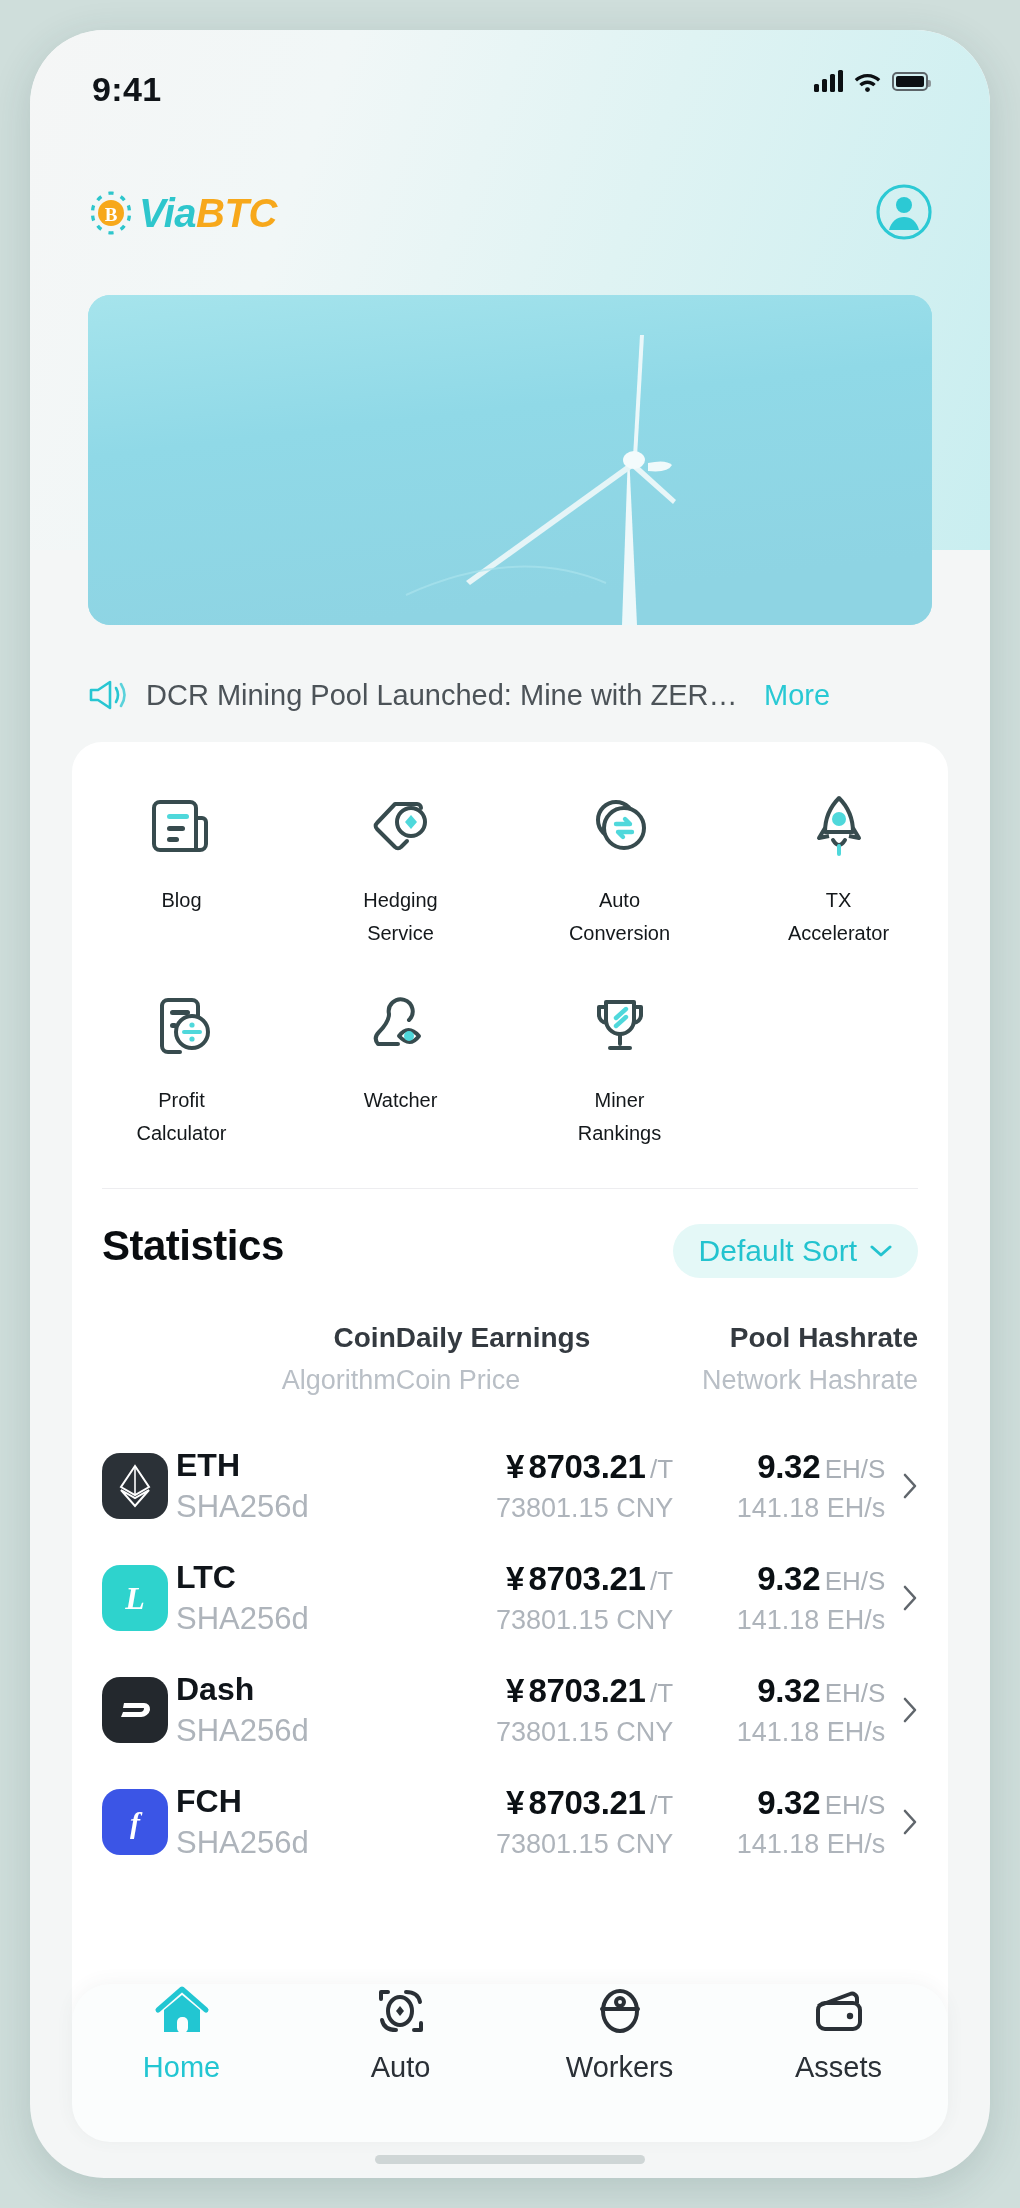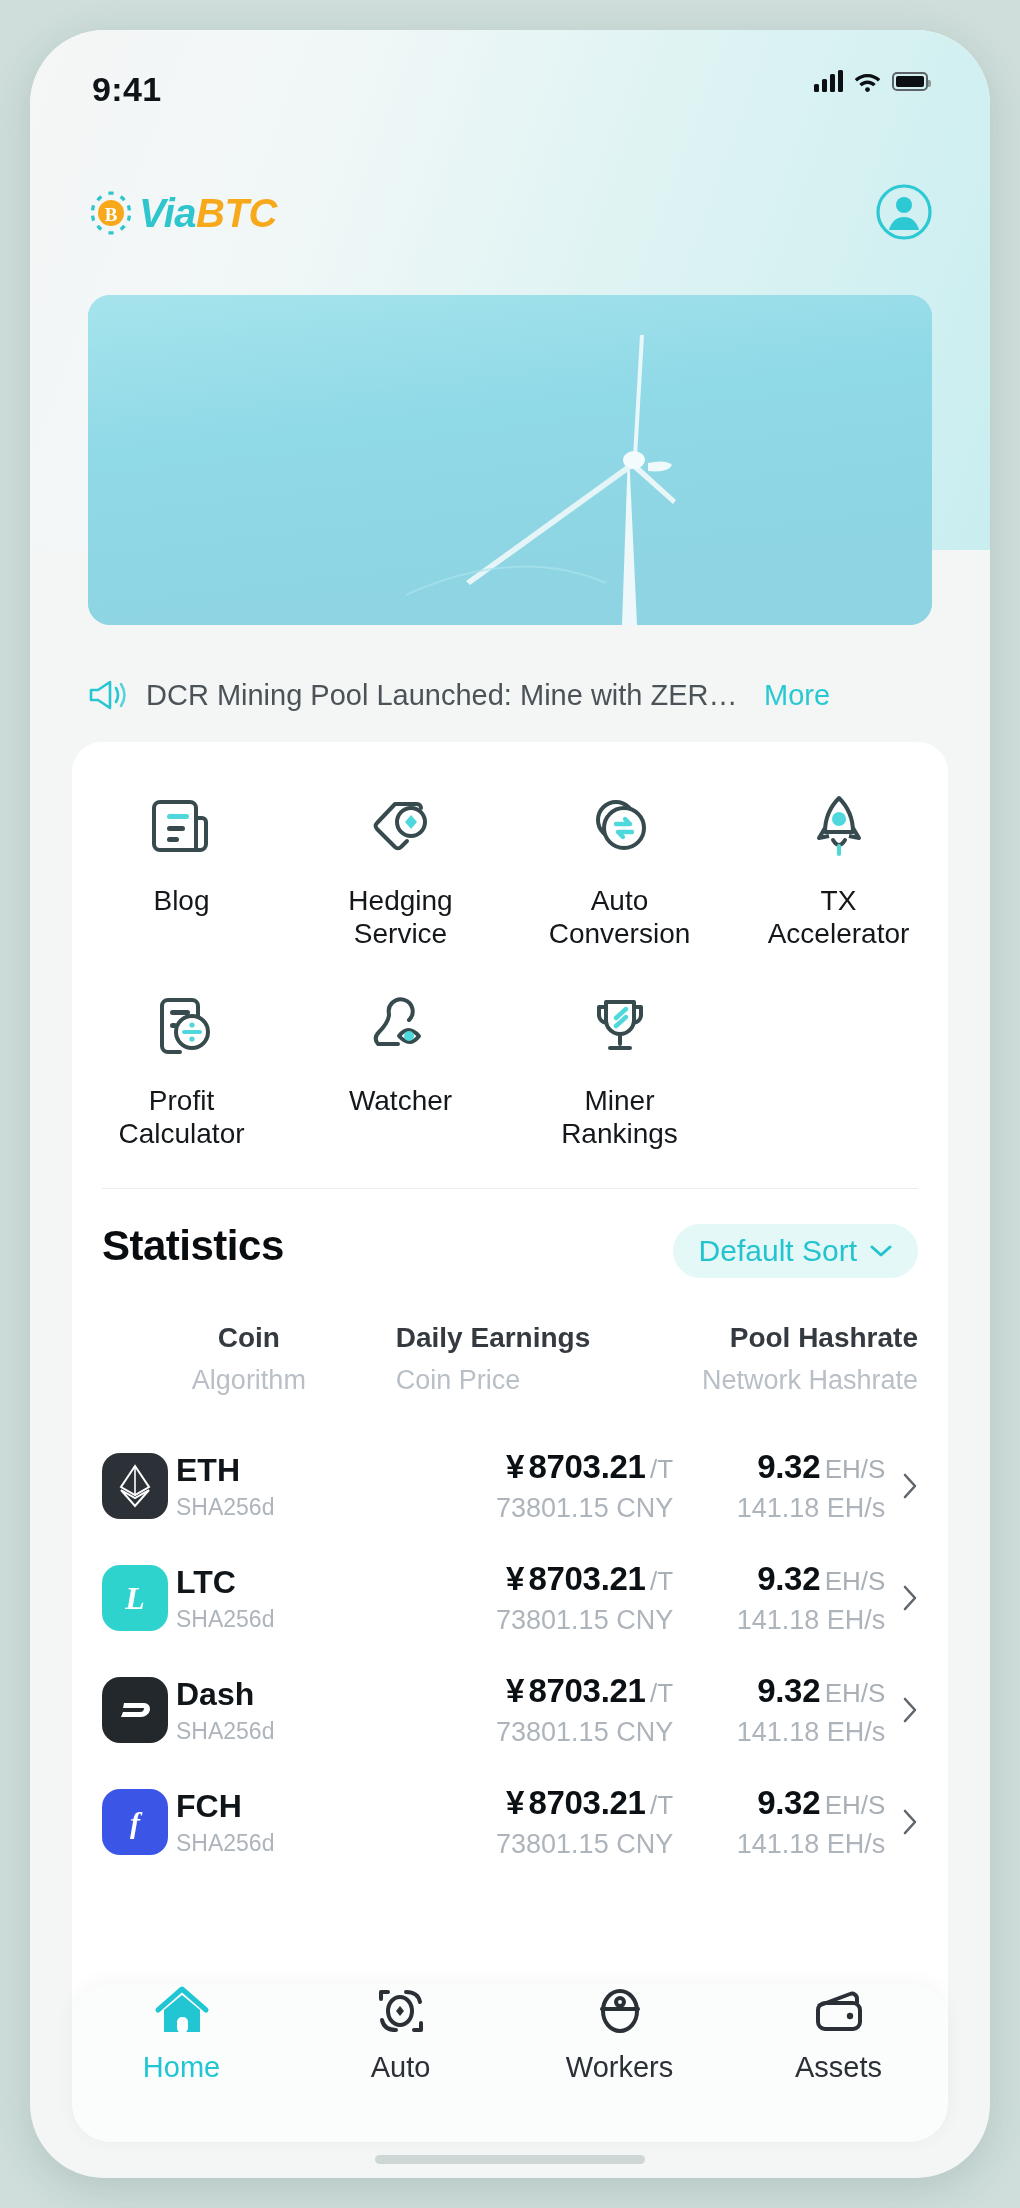--- a/index.html
+++ b/index.html
@@ -67,47 +67,47 @@
   .sheet{
     position:absolute;left:42px;top:712px;width:876px;height:1330px;
     background:#fff;border-radius:30px;
   }
   
   .grid{position:absolute;left:0;top:42px;width:100%;}
   .grow{display:flex;}
   .gcell{width:25%;display:flex;flex-direction:column;align-items:center;}
   .gicon{height:84px;display:flex;align-items:center;justify-content:center;}
   .glabel{
-    margin-top:16px;font-size:28px;line-height:33px;color:#14181b;text-align:center;
+    margin-top:16px;font-size:20px;line-height:33px;color:#14181b;text-align:center;
     max-width:190px;
   }
   .divider{position:absolute;left:30px;top:446px;width:816px;height:1px;background:#ededf0;}
   
   .stats-head{position:absolute;left:30px;top:480px;width:816px;height:66px;}
   .stats-title{font-size:42px;font-weight:700;color:#0a0d10;letter-spacing:-.5px;}
   .sortpill{
     position:absolute;right:0;top:2px;height:54px;padding:0 26px;border-radius:27px;
     background:#e4f8f7;display:flex;align-items:center;gap:13px;
   }
   .sortpill span{font-size:30px;color:#23c3cf;}
   
   .colhead{position:absolute;left:30px;top:580px;width:816px;display:flex;}
   .ch{display:flex;flex-direction:column;}
-  .ch.c1{width:36%;align-items:center}
+  .ch.c1{width:36%;align-items:flex-end}
   .ch.c2{width:34%;}
   .ch.c3{width:30%;align-items:flex-end}
   .ch-main{font-size:28px;font-weight:700;color:#343a40;}
   .ch-sub{font-size:27px;color:#b9bfc6;margin-top:11px;}
   
   .rows{position:absolute;left:30px;top:688px;width:816px;}
   .row{height:112px;display:flex;align-items:center;}
   .coincell{width:36%;display:flex;align-items:center;gap:8px;}
   .coinicon{width:66px;height:66px;border-radius:18px;display:flex;align-items:center;justify-content:center;flex:none;}
   .coinname{font-size:32px;font-weight:700;color:#10151a;line-height:36px;}
-  .coinalgo{font-size:23px;color:#aeb4bb;margin-top:6px;}
+  .coinalgo{font-size:31px;color:#aeb4bb;margin-top:6px;}
   .numcell{display:flex;flex-direction:column;align-items:flex-end;}
   .numcell.c2{width:34%}
   .numcell.c3{width:26%}
   .n-main{font-size:33px;font-weight:700;color:#0b1014;letter-spacing:-.3px;}
   .n-unit{font-size:26px;font-weight:400;color:#a9afb6;}
   .n-sub{font-size:27px;color:#aeb4bb;margin-top:7px;}
   .chev{width:4%;display:flex;justify-content:flex-end;}
   
   .tabbar{
     position:absolute;left:42px;bottom:36px;width:876px;height:158px;

